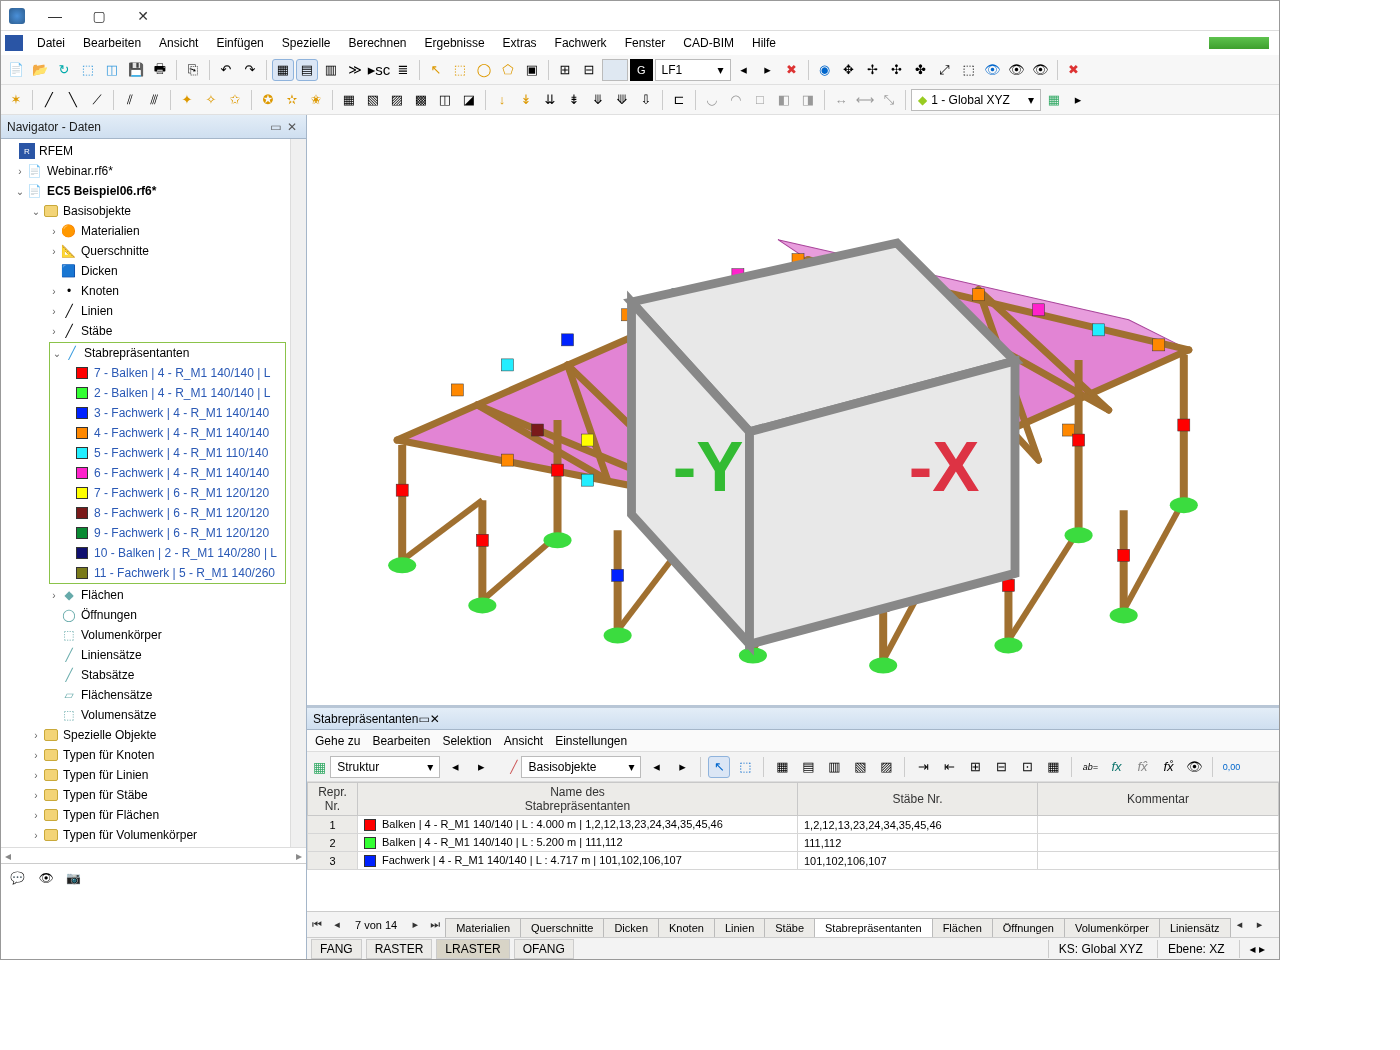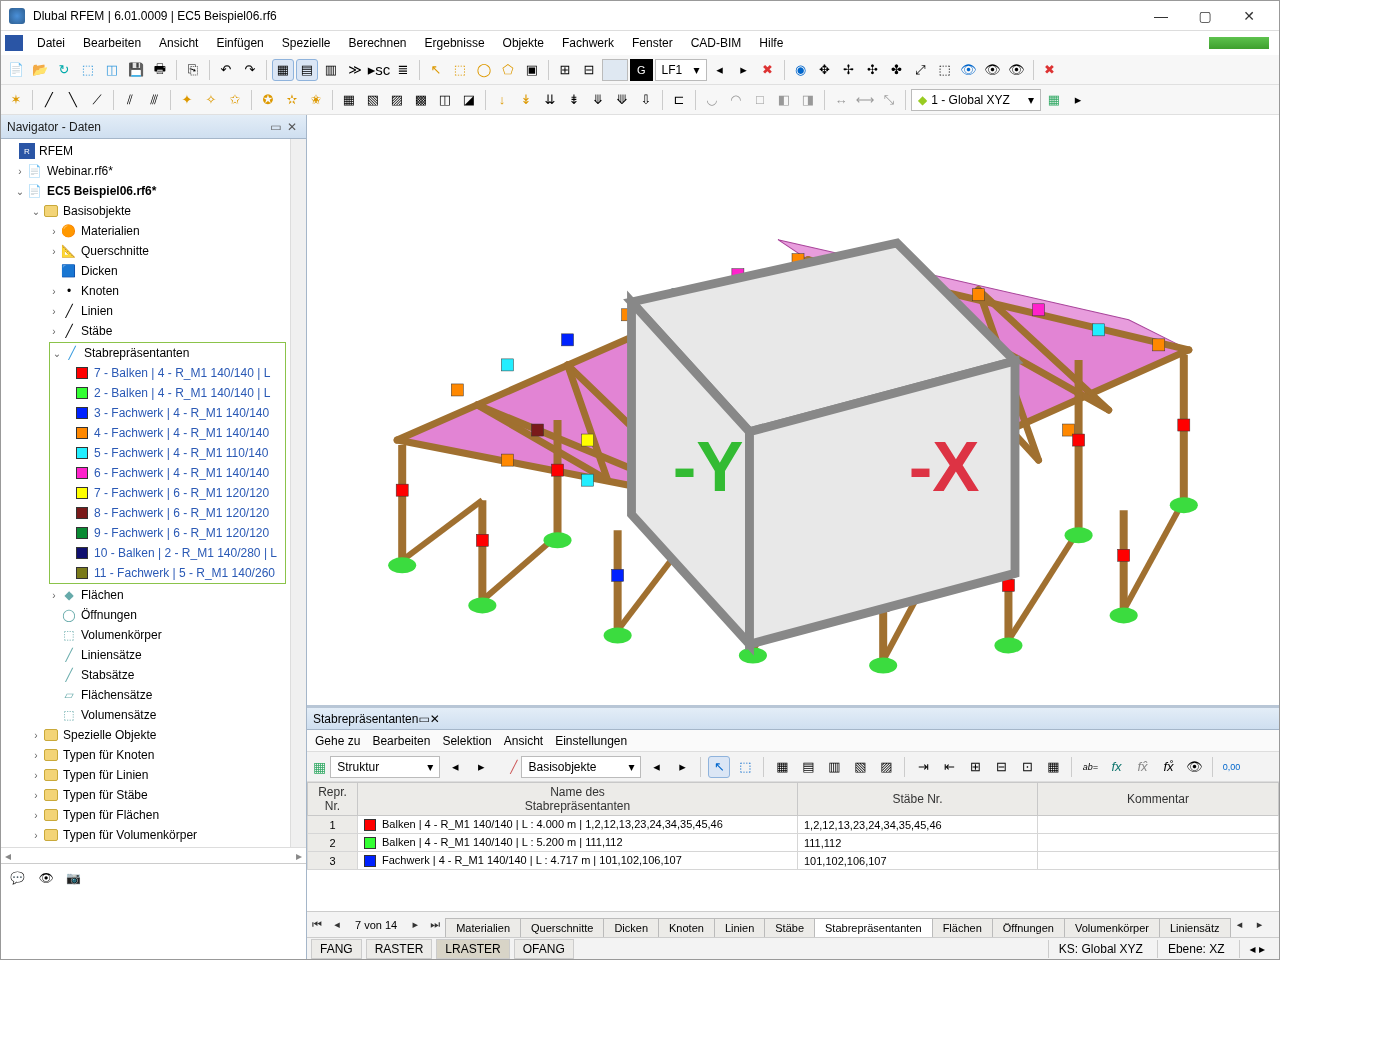--- a/index.html
+++ b/index.html
@@ -62,36 +62,35 @@
 .statusbar .sfield { padding:2px 10px; border-left:1px solid #ccc; }
 .scrollbar-v { width:16px; background:#f0f0f0; border-left:1px solid #ddd; }
 .tree-scroll { display:flex; }
 .tree-scroll .tree-wrap{flex:1;}
 </style>
 </head>
 <body>
 
 <div class="titlebar">
   <div class="app-icon"></div>
-  <div class="title">Dlubal RFEM | 6.01.0009 | EC5 Beispiel06.rf6</div>
   <div class="winbtn">—</div>
   <div class="winbtn">▢</div>
   <div class="winbtn">✕</div>
 </div>
 
 <div class="menubar">
   <div class="logo"></div>
   <div class="mitem">Datei</div>
   <div class="mitem">Bearbeiten</div>
   <div class="mitem">Ansicht</div>
   <div class="mitem">Einfügen</div>
   <div class="mitem">Spezielle</div>
   <div class="mitem">Berechnen</div>
   <div class="mitem">Ergebnisse</div>
-  <div class="mitem">Objekte</div>
+  <div class="mitem">Extras</div>
   <div class="mitem">Fachwerk</div>
   <div class="mitem">Fenster</div>
   <div class="mitem">CAD-BIM</div>
   <div class="mitem">Hilfe</div>
   <div class="spacer"></div>
   <div class="progress"></div>
 </div>
 
 <div class="toolbar">
   <div class="tbtn">📄</div>
@@ -117,21 +116,21 @@
   <div class="tbtn" style="color:#d90">↖</div>
   <div class="tbtn" style="color:#d90">⬚</div>
   <div class="tbtn" style="color:#d90">◯</div>
   <div class="tbtn" style="color:#d90">⬠</div>
   <div class="tbtn">▣</div>
   <div class="tsep"></div>
   <div class="tbtn">⊞</div>
   <div class="tbtn">⊟</div>
   <div class="tlabel" style="width:26px;background:#dfe8f2"> </div>
   <div class="tlabel black">G</div>
-  <div class="tlabel" style="width:52px">
+  <div class="tlabel" style="width:76px">
       <span>LF1</span> 
       <span style="margin-left:auto">▾</span>
     </div>
   <div class="tbtn">◂</div>
   <div class="tbtn">▸</div>
   <div class="tbtn" style="color:#d33">✖</div>
   <div class="tsep"></div>
   <div class="tbtn" style="color:#06c">◉</div>
   <div class="tbtn">✥</div>
   <div class="tbtn">✢</div>

